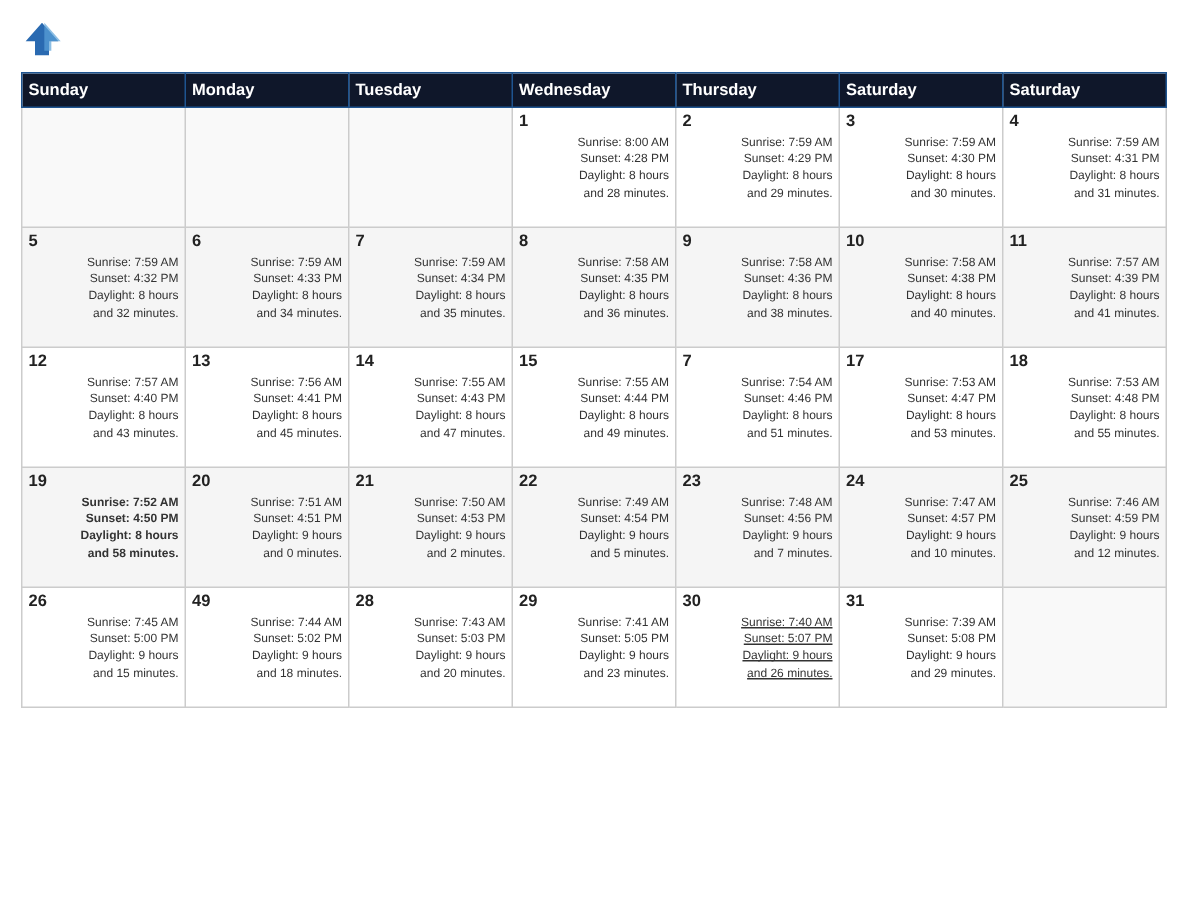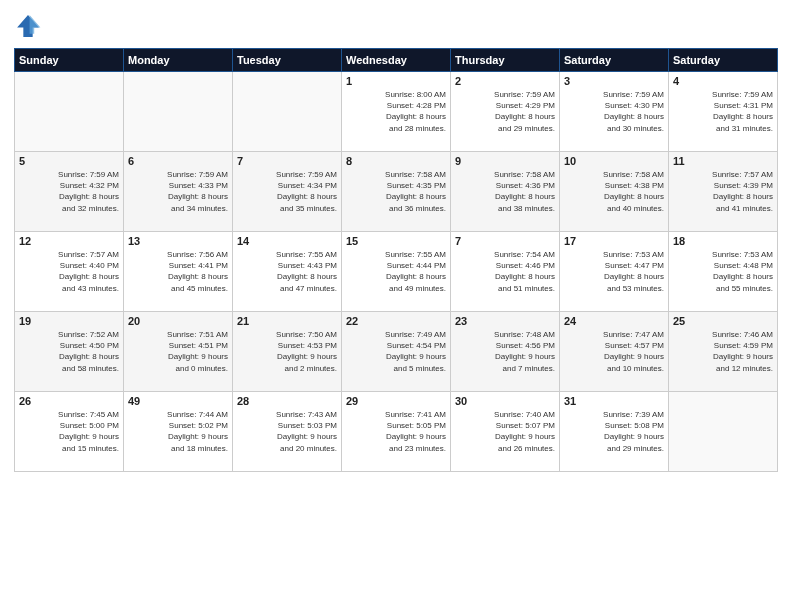--- a/index.html
+++ b/index.html
@@ -267,21 +267,21 @@
             <span class="day-num">18</span>
             <div class="day-info" style="white-space: pre-line;">Sunrise: 7:53 AM
 Sunset: 4:48 PM
 Daylight: 8 hours
 and 55 minutes.</div>
           </td>
         </tr>
         <tr>
           <td>
             <span class="day-num">19</span>
-            <div class="day-info" style="white-space: pre-line;">Sunrise: 7:52 AM
+            <div class="day-info" style="white-space: pre-line; font-weight: bold;">Sunrise: 7:52 AM
 Sunset: 4:50 PM
 Daylight: 8 hours
 and 58 minutes.</div>
           </td>
           <td>
             <span class="day-num">20</span>
             <div class="day-info" style="white-space: pre-line;">Sunrise: 7:51 AM
 Sunset: 4:51 PM
 Daylight: 9 hours
 and 0 minutes.</div>
@@ -346,21 +346,21 @@
           </td>
           <td>
             <span class="day-num">29</span>
             <div class="day-info" style="white-space: pre-line;">Sunrise: 7:41 AM
 Sunset: 5:05 PM
 Daylight: 9 hours
 and 23 minutes.</div>
           </td>
           <td>
             <span class="day-num">30</span>
-            <div class="day-info" style="white-space: pre-line;">Sunrise: 7:40 AM
+            <div class="day-info" style="white-space: pre-line; text-decoration: underline;">Sunrise: 7:40 AM
 Sunset: 5:07 PM
 Daylight: 9 hours
 and 26 minutes.</div>
           </td>
           <td>
             <span class="day-num">31</span>
             <div class="day-info" style="white-space: pre-line;">Sunrise: 7:39 AM
 Sunset: 5:08 PM
 Daylight: 9 hours
 and 29 minutes.</div>

